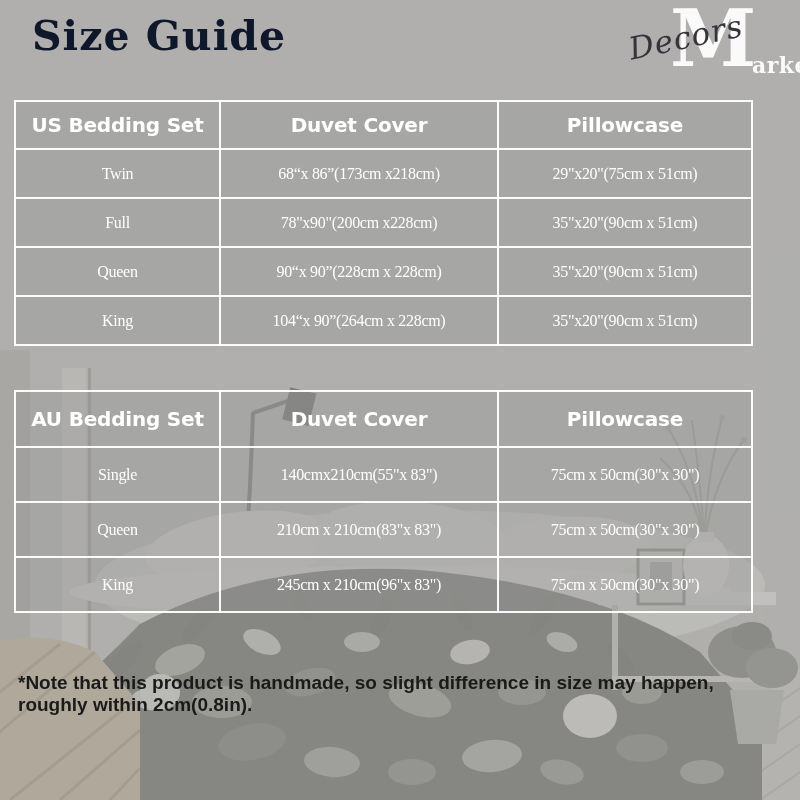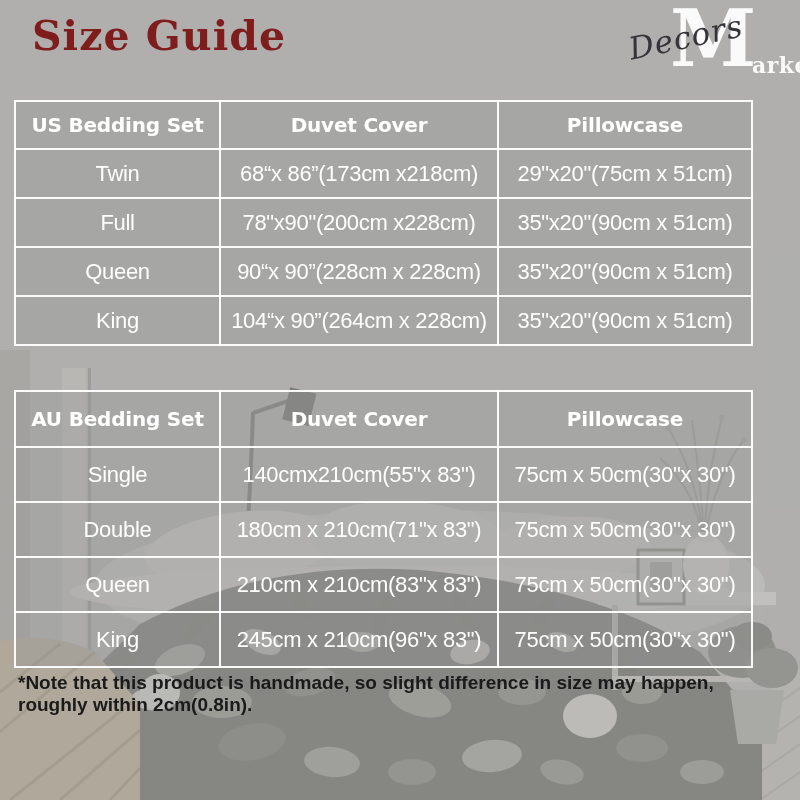--- a/index.html
+++ b/index.html
@@ -5,42 +5,42 @@
   html,body{margin:0;padding:0;background:#888;}
   .page{position:relative;width:800px;height:800px;overflow:hidden;background:#b2b1af;
         font-family:"Liberation Sans",sans-serif;}
   .bg{position:absolute;inset:0;display:block;}
   .overlay{position:absolute;inset:0;background:rgba(173,173,171,0.5);}
   .content{position:absolute;inset:0;}
 
   
   .title{position:absolute;left:32px;top:14px;margin:0;
          font-family:"DejaVu Serif",serif;font-weight:700;font-size:41px;line-height:1.1;
-         color:#7f1d1d;letter-spacing:1px;}
+         color:#0f172a;letter-spacing:1px;}
 
   
   .logo{position:absolute;left:628px;top:6px;width:164px;height:92px;}
   .logo-m{position:absolute;left:42px;top:-6px;font-family:"DejaVu Serif",serif;
           font-weight:700;font-size:78px;line-height:1;color:#fafafa;}
   .logo-arket{position:absolute;left:96px;top:48px;font-family:"DejaVu Serif",serif;
           font-weight:700;font-size:22px;line-height:1;color:#fafafa;letter-spacing:.5px;margin-left:28px;}
   .logo-decors{position:absolute;left:0px;top:16px;font-family:"DejaVu Serif",serif;
           font-style:italic;font-size:31px;line-height:1;color:#34343a;
           transform:rotate(-12deg);letter-spacing:1px;}
 
   
   table{position:absolute;left:14px;width:737px;border-collapse:collapse;table-layout:fixed;border-radius:16px;}
   #table-us{top:100px;}
   #table-au{top:390px;}
   col.c1{width:205px;} col.c2{width:278px;} col.c3{width:254px;}
   th,td{border:2px solid rgba(255,255,255,0.95);text-align:center;vertical-align:middle;
         color:#ffffff;white-space:nowrap;overflow:hidden;
         background:rgba(150,150,148,0.35);}
   th{font-family:"DejaVu Sans",sans-serif;font-weight:700;font-size:20px;letter-spacing:-.2px;}
-  td{font-family:Liberation Sans, sans-serif;font-weight:400;font-size:22px;letter-spacing:-.3px;}
+  td{font-family:Liberation Serif, serif;font-weight:400;font-size:16px;letter-spacing:-.3px;}
   #table-us th{height:44px;}
   #table-us td{height:45px;}
   #table-au th{height:52px;text-align:center;}
   #table-au td{height:51px;}
 
   
   .notes{position:absolute;left:18px;top:672px;width:748px;color:#1a1a1a;
          font-weight:700;font-size:19px;line-height:1.14;}
   .notes p{margin:0 0 11px 0;}
 </style>
@@ -197,25 +197,20 @@
           <th>Pillowcase</th>
         </tr>
       </thead>
       <tbody>
         <tr>
           <td>Single</td>
           <td>140cmx210cm(55"x 83")</td>
           <td>75cm x 50cm(30"x 30")</td>
         </tr>
         <tr>
-          <td>Double</td>
-          <td>180cm x 210cm(71"x 83")</td>
-          <td>75cm x 50cm(30"x 30")</td>
-        </tr>
-        <tr>
           <td>Queen</td>
           <td>210cm x 210cm(83"x 83")</td>
           <td>75cm x 50cm(30"x 30")</td>
         </tr>
         <tr>
           <td>King</td>
           <td>245cm x 210cm(96"x 83")</td>
           <td>75cm x 50cm(30"x 30")</td>
         </tr>
       </tbody>

